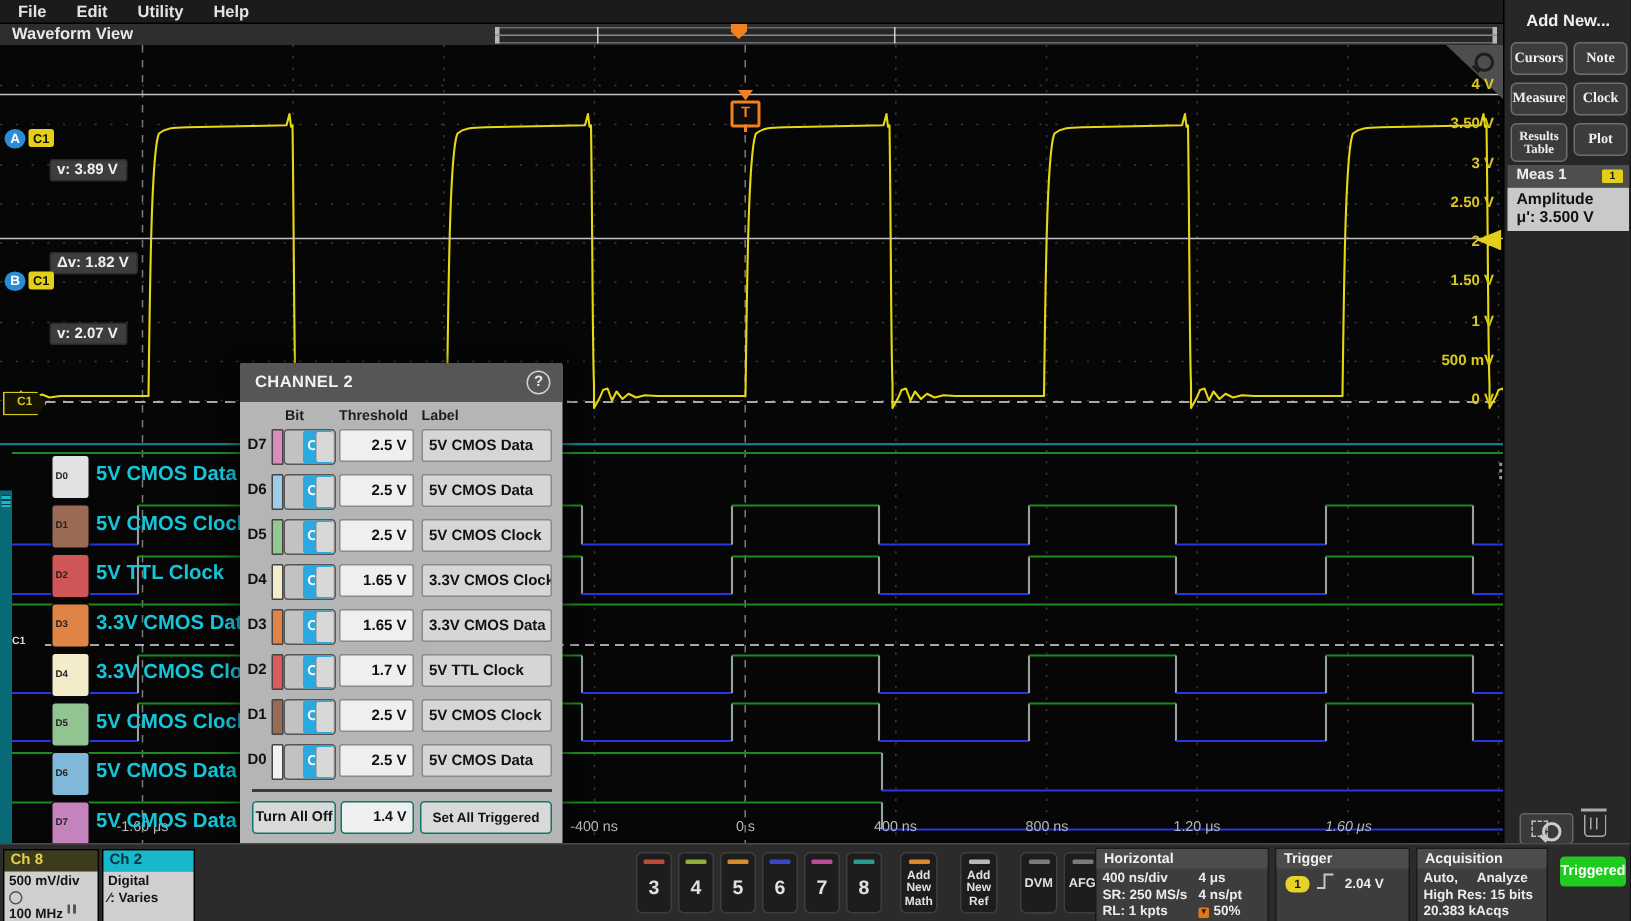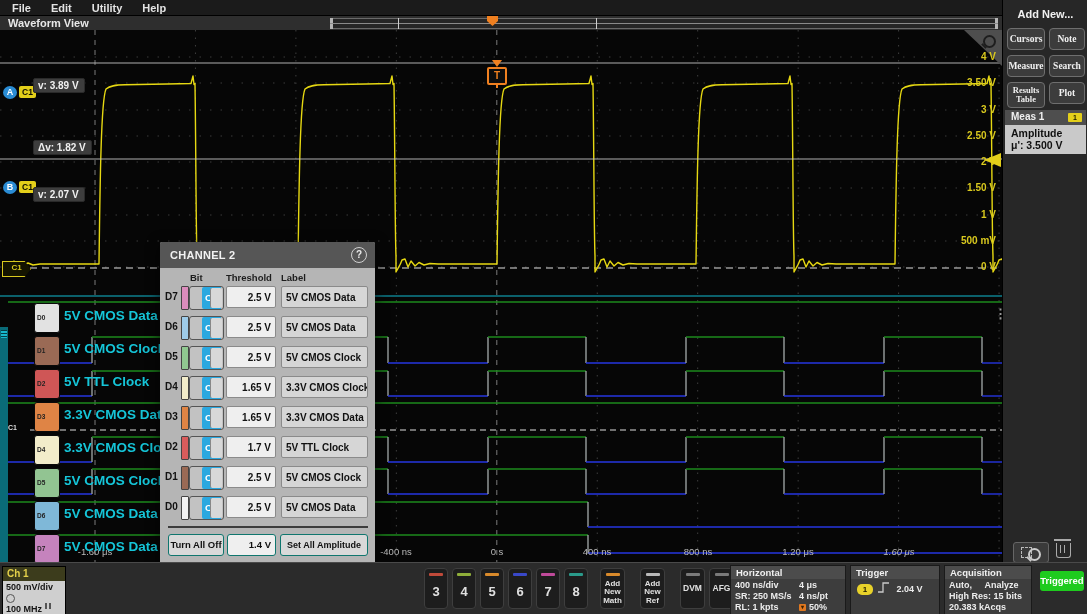--- a/index.html
+++ b/index.html
@@ -20,21 +20,21 @@
   #map-trig{left:487px;top:0px;width:11px;height:10px;background:#f08020;
             clip-path:polygon(0 0,100% 0,100% 50%,50% 100%,0 50%);}
   
   #plot{left:0;top:30px;width:1002px;height:532px;background:#060606;overflow:hidden;}
   #psvg{position:absolute;left:0;top:0;}
   #vlabels span{position:absolute;right:6px;width:70px;text-align:right;color:#d9c91e;
                 font-size:10px;font-weight:bold;}
   #tlabels span{position:absolute;width:60px;text-align:center;color:#b9b9b9;font-size:9.5px;}
   
   .chip{position:absolute;background:#3d3d3d;border:1px solid #2a2a2a;border-radius:2px;
-        color:#f0f0f0;font-size:10px;font-weight:bold;padding:1px 5px 1px 4px;white-space:nowrap;}
+        color:#f0f0f0;font-size:10px;font-weight:bold;padding:1px 5px 1px 4px;white-space:nowrap;margin-top:28px;}
   .cbadge{position:absolute;width:14px;height:13px;border-radius:50%;background:#2a8cd4;color:#fff;
           font-size:9px;font-weight:bold;text-align:center;line-height:13px;}
   .c1badge{position:absolute;width:17px;height:12px;border-radius:2px;background:#e3cf1a;color:#101000;
            font-size:8.5px;font-weight:bold;text-align:center;line-height:12px;}
   #c1-pentagon{left:2px;top:261px;width:27px;height:14px;background:#141400;border:1px solid #d9c91e;
                color:#d9c91e;font-size:8px;font-weight:bold;text-align:center;line-height:12px;
                clip-path:polygon(0 0,78% 0,100% 50%,78% 100%,0 100%);}
   #dref-marker{left:8px;top:424px;color:#dddddd;font-size:7px;font-weight:bold;}
   
   #trig-chevron{left:492px;top:30px;width:0;height:0;border-left:5px solid transparent;
@@ -479,33 +479,33 @@
             <span class="on">On</span>
             <span class="knob"></span>
           </span>
           <span class="thfield">2.5 V</span>
           <span class="lbfield">5V CMOS Data</span>
         </div>
       </div>
     <div id="dlg-sep"></div>
     <div class="dbtn" id="btn-turnoff">Turn All Off</div>
     <div class="dbtn" id="fld-allth">1.4 V</div>
-    <div class="dbtn" id="btn-setall">Set All Amplitude</div>
+    <div class="dbtn" id="btn-setall">Set All Triggered</div>
 
     <div id="height-opts"></div>
   </div>
 </div>
 
 <div id="sidebar" class="abs">
   <div id="addnew-title">Add New...</div>
   <div id="sidebar-buttons">
       <div class="sbtn">Cursors</div>
       <div class="sbtn">Note</div>
       <div class="sbtn">Measure</div>
-      <div class="sbtn">Search</div>
+      <div class="sbtn">Clock</div>
       <div class="sbtn tall">Results Table</div>
       <div class="sbtn">Plot</div>
     </div>
   <div id="meas-chip">
     <div id="meas-head">
       <span>Meas 1</span>
       <span id="meas-badge">1</span>
     </div>
     <div id="meas-body">
       <div>Amplitude</div>
@@ -514,25 +514,32 @@
   </div>
   <div id="btn-zoomsel">
     <span class="dash"></span>
     <span class="mag"></span>
   </div>
   <div id="trash"></div>
 </div>
 
 <div id="bottombar" class="abs">
   <div class="badge" id="ch1-badge">
-    <div class="bhead">Ch 1</div>
+    <div class="bhead">Ch 8</div>
     <div class="bbody">
       <div>500 mV/div</div>
       <div><span class="probe-ic"></span></div>
       <div><span>100 MHz</span><span class="bw-ic"></span></div>
+    </div>
+  </div>
+  <div class="badge" id="ch2-badge">
+    <div class="bhead">Ch 2</div>
+    <div class="bbody">
+      <div>Digital</div>
+      <div>∕: Varies</div>
     </div>
   </div>
   <div id="numbtns">
       <div class="numbtn">
         <span class="stripe" style="background: rgb(192, 74, 58);"></span>
         <span>3</span>
       </div>
       <div class="numbtn">
         <span class="stripe" style="background: rgb(143, 174, 58);"></span>
         <span>4</span>

